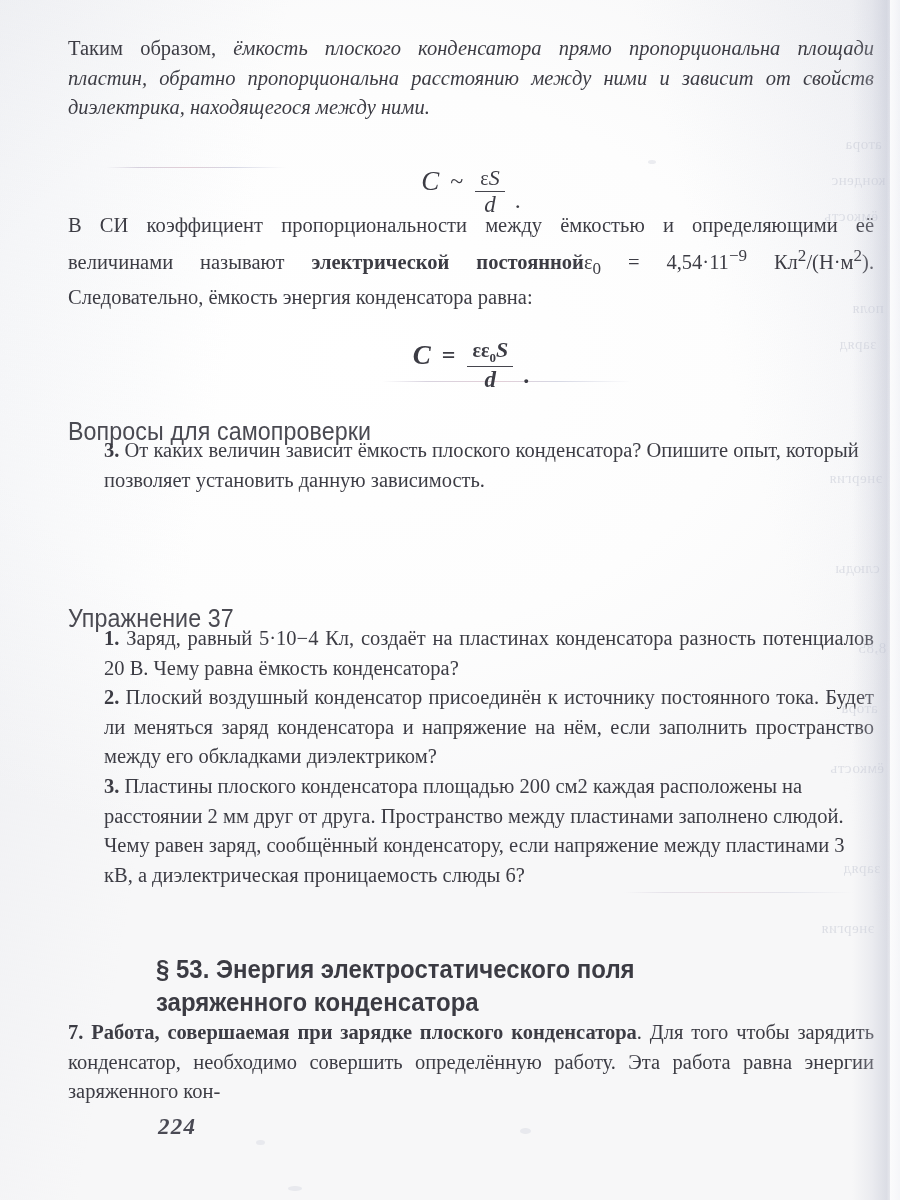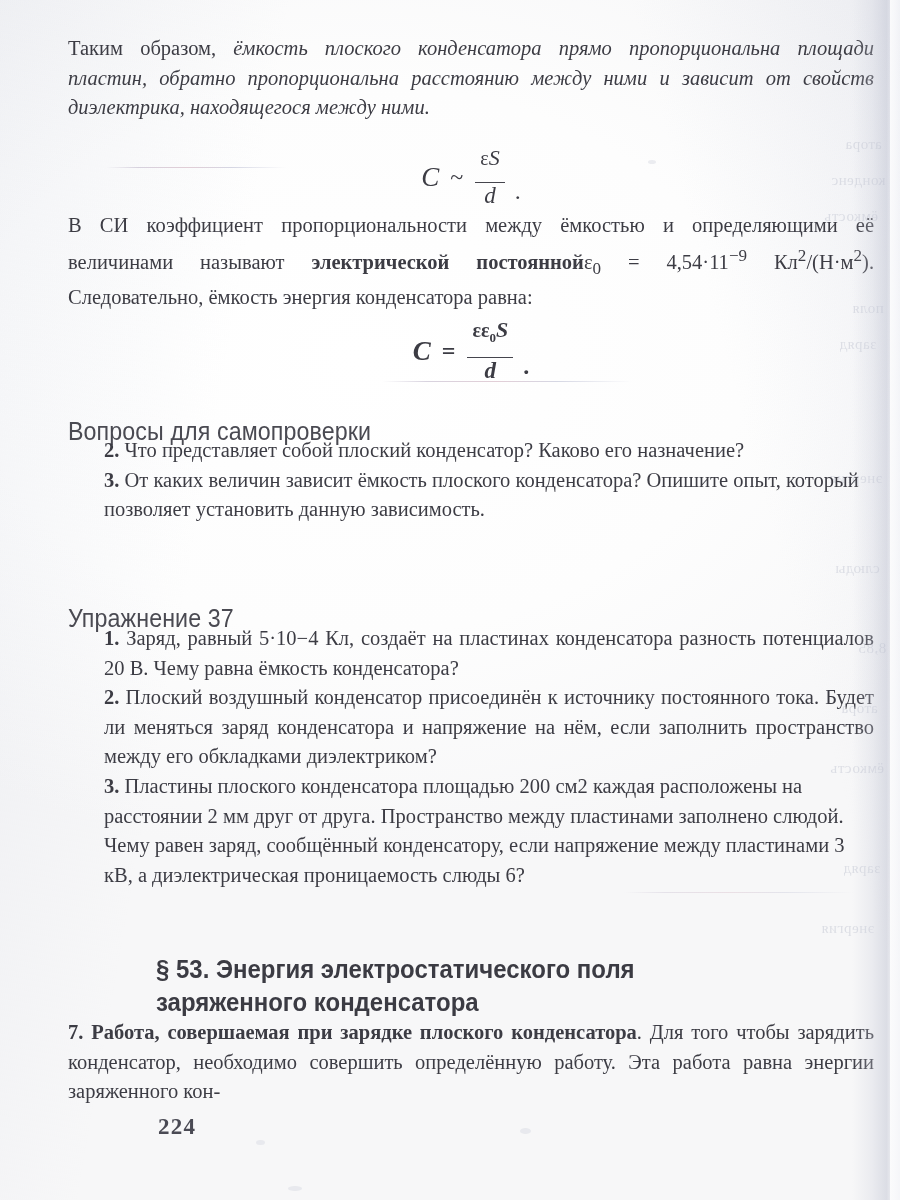--- a/index.html
+++ b/index.html
@@ -159,23 +159,24 @@
   .frac {
     display: inline-flex;
     flex-direction: column;
     align-items: center;
     justify-content: center;
     vertical-align: middle;
     line-height: 1.08;
     padding: 0 1px;
   }
   .frac .num {
-    padding: 0 5px 12px 5px;
+    padding: 0 5px 1px 5px;
     border-bottom: 1.6px solid #45454d;
     font-size: 22px;
+    margin-top: 20px;
   }
   .frac .den {
     padding-top: 1px;
     font-size: 23px;
     font-style: italic;
   }
   .frac .num .var { font-style: italic; }
   .frac .num .gr  { font-style: normal; font-size: 20px; }
   .frac .num sub  { font-size: 13px; font-style: normal; }
   .eq .period { align-self: flex-end; padding-bottom: 4px; font-size: 24px; }
@@ -231,20 +232,21 @@
   .num-item:last-child { text-align: left; }
 
   .page-number {
     position: absolute;
     left: 90px;
     top: 1114px;
     font-size: 23px;
     font-weight: 700;
     letter-spacing: 1.2px;
     color: #4a4a54;
+    font-style: italic;
   }
 </style>
 </head>
 <body>
 
 <div class="page">
 
   <div class="paper-tint"></div>
 
   <div class="bleed" style="top:136px; right:18px;">атора</div>
@@ -300,21 +302,20 @@
           <span class="num"><span class="gr">ε</span><span class="gr">ε</span><sub>0</sub><span class="var">S</span></span>
           <span class="den">d</span>
         </span>
         <span class="period">.</span>
       </span>
     </div>
 
     <h2 class="sec-heading heading-questions">Вопросы для самопроверки</h2>
 
     <div class="num-list list-questions">
-      <p class="num-item"><span class="n">2.</span> <span>Что представляет собой плоский конденсатор? Каково его назначение?</span></p>
       <p class="num-item"><span class="n">3.</span> <span>От каких величин зависит ёмкость плоского конденсатора? Опишите опыт, который позволяет установить данную зависимость.</span></p>
     </div>
 
     <h2 class="sec-heading heading-exercise">Упражнение 37</h2>
 
     <div class="num-list list-exercise">
       <p class="num-item"><span class="n">1.</span> <span>Заряд, равный 5·10−4 Кл, создаёт на пластинах конденсатора разность потенциалов 20 В. Чему равна ёмкость конденсатора?</span></p>
       <p class="num-item"><span class="n">2.</span> <span>Плоский воздушный конденсатор присоединён к источнику постоянного тока. Будет ли меняться заряд конденсатора и напряжение на нём, если заполнить пространство между его обкладками диэлектриком?</span></p>
       <p class="num-item"><span class="n">3.</span> <span>Пластины плоского конденсатора площадью 200 см2 каждая расположены на расстоянии 2 мм друг от друга. Пространство между пластинами заполнено слюдой. Чему равен заряд, сообщённый конденсатору, если напряжение между пластинами 3 кВ, а диэлектрическая проницаемость слюды 6?</span></p>
     </div>

